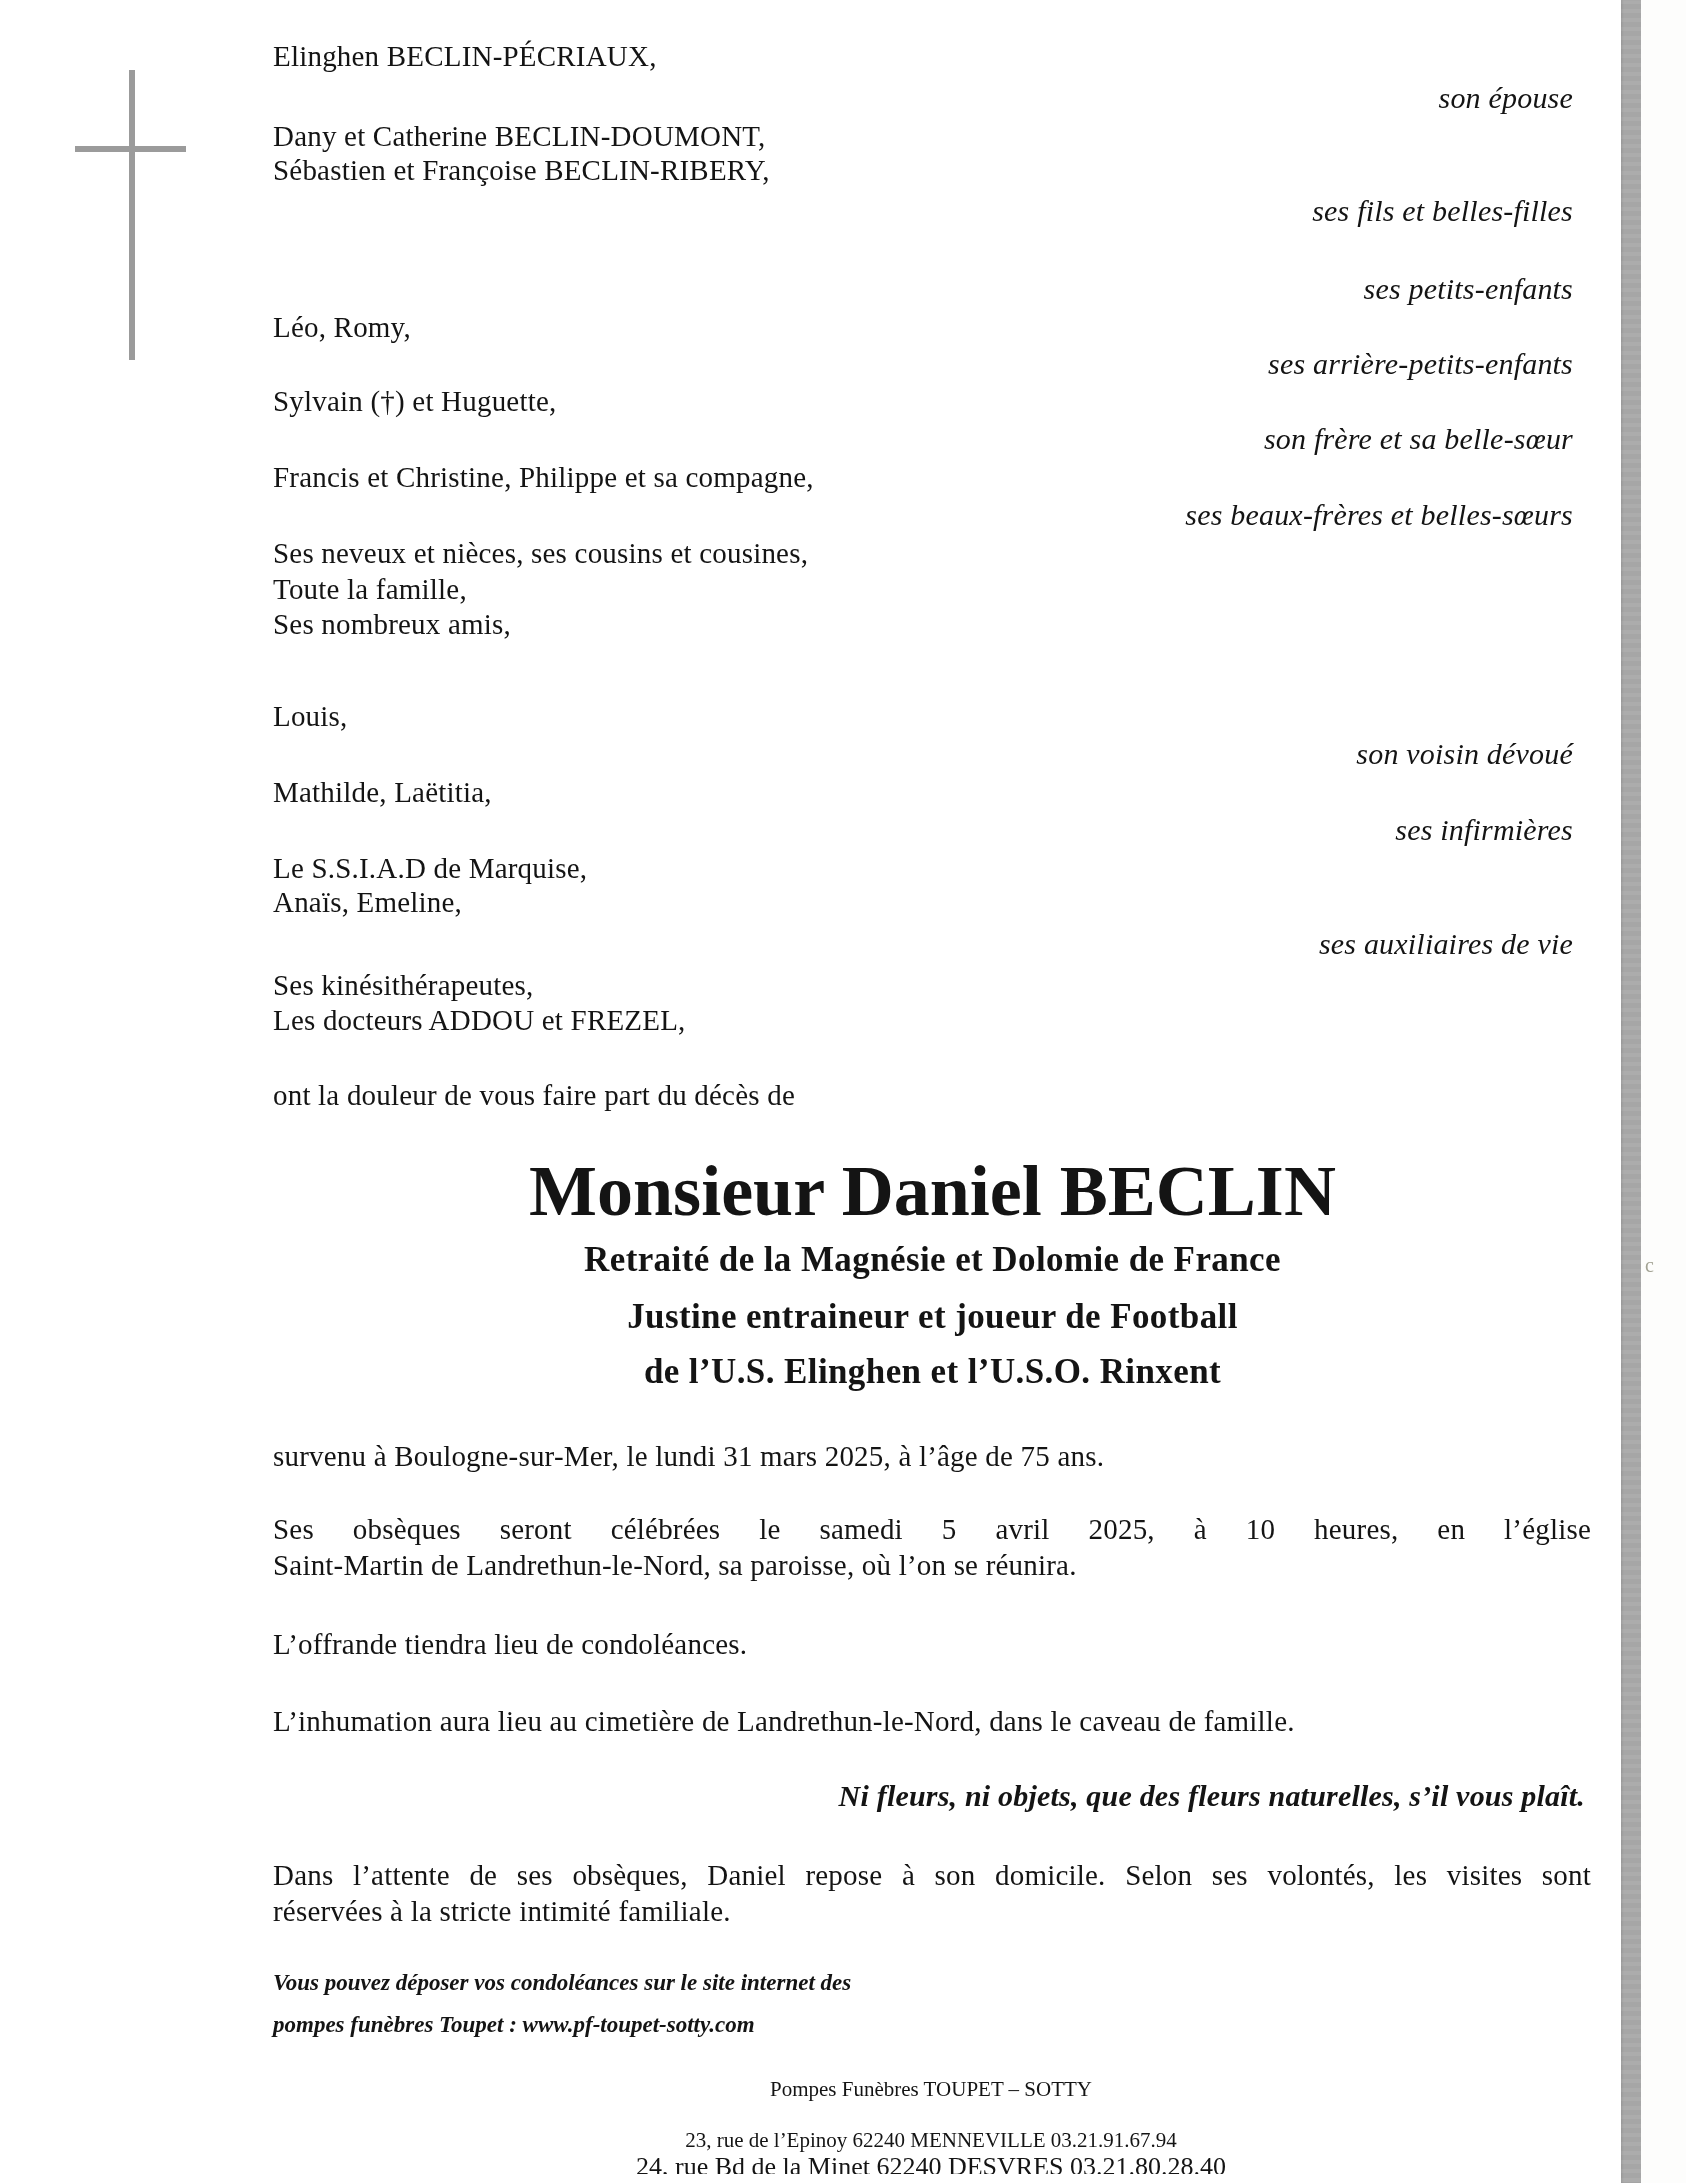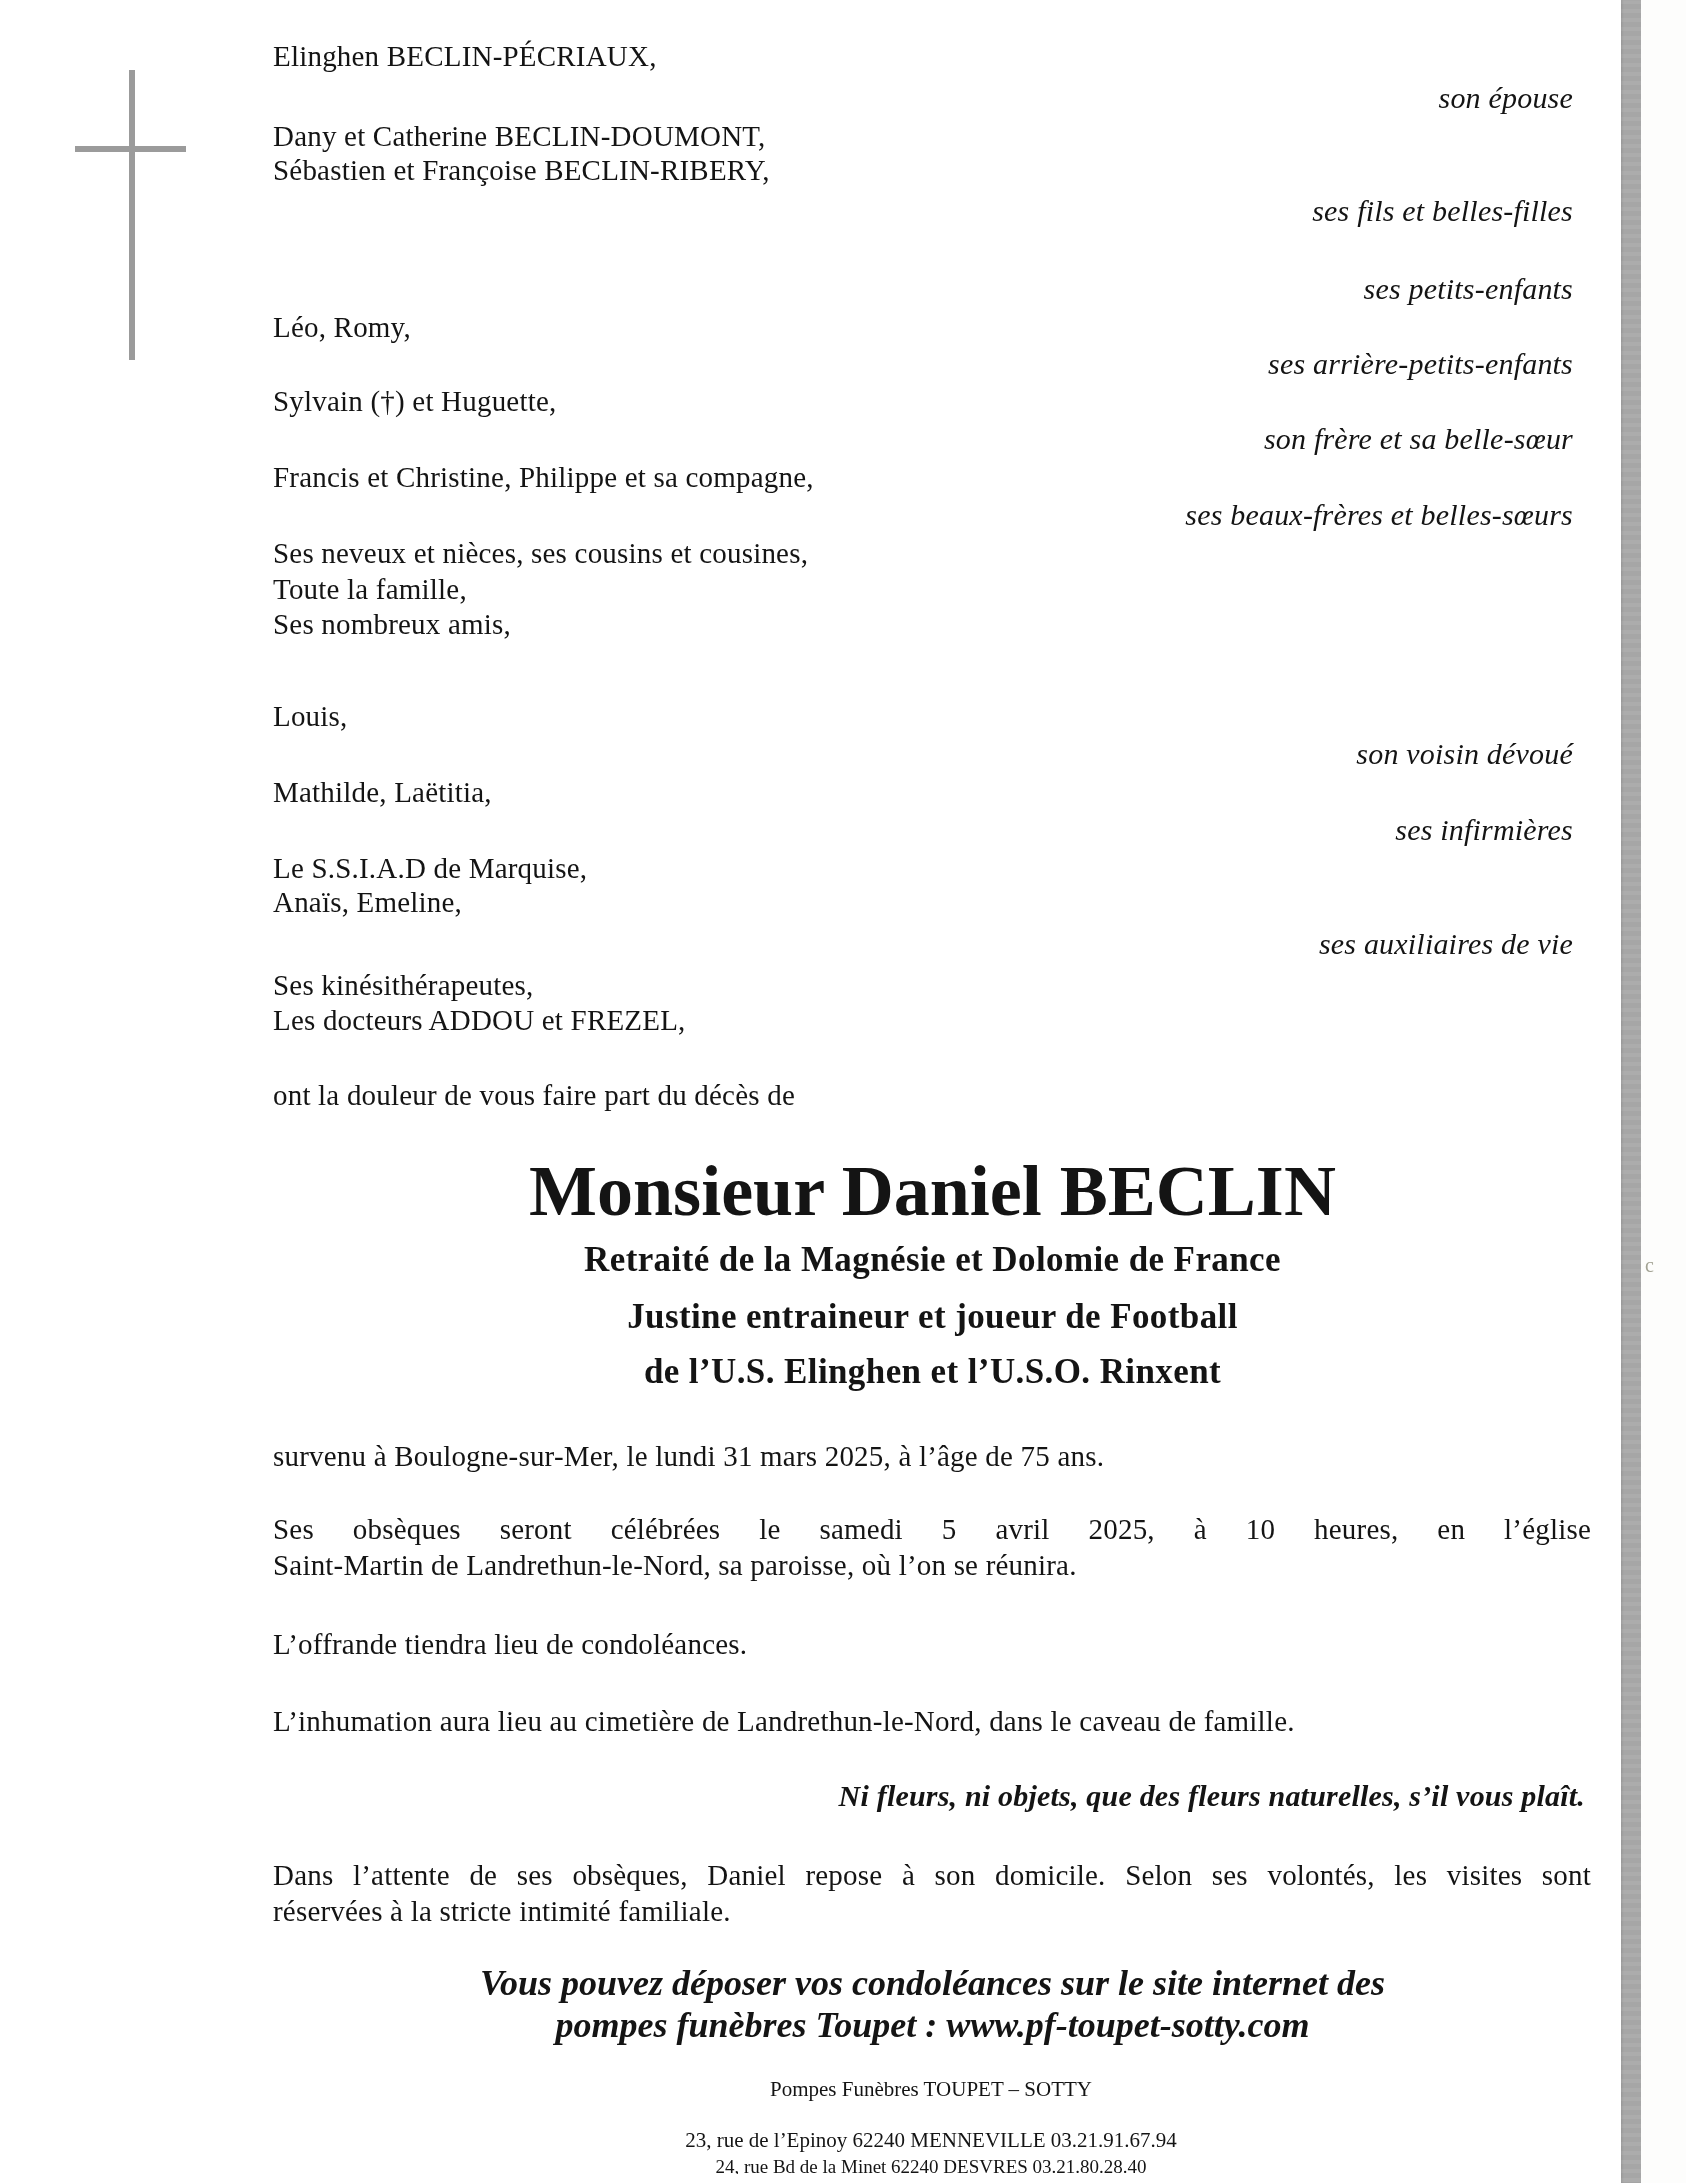--- a/index.html
+++ b/index.html
@@ -27,25 +27,25 @@
   
   .lline { position: absolute; left: 273px; font-size: 29px; line-height: 35px; white-space: nowrap; letter-spacing: 0.2px; }
   .rline { position: absolute; left: 273px; right: 114px; font-size: 30px; line-height: 36px; font-style: italic; text-align: right; white-space: nowrap; letter-spacing: 0.2px; }
 
   .title-name { position: absolute; left: 273px; width: 1319px; top: 1150px; font-size: 72px; line-height: 83px; font-weight: bold; text-align: center; white-space: nowrap; }
   .subtitle { position: absolute; left: 273px; width: 1319px; font-size: 35px; line-height: 52px; font-weight: bold; text-align: center; white-space: nowrap; letter-spacing: 0.4px; }
 
   .para { position: absolute; left: 273px; right: 96px; font-size: 29px; line-height: 36px; letter-spacing: 0.2px; }
   .just { text-align: justify; text-align-last: justify; white-space: normal; }
   .flowers { position: absolute; left: 273px; right: 102px; font-size: 30px; line-height: 36px; font-weight: bold; font-style: italic; text-align: right; white-space: nowrap; letter-spacing: 0.2px; }
-  .condol { position: absolute; left: 273px; width: 1319px; font-size: 36px; line-height: 36px; font-weight: bold; font-style: italic; text-align: center; white-space: nowrap; }
+  .condol { position: absolute; left: 273px; width: 1319px; font-size: 23px; line-height: 36px; font-weight: bold; font-style: italic; white-space: nowrap; }
 
   .foot { position: absolute; left: 273px; width: 1316px; font-size: 21px; line-height: 26px; text-align: center; white-space: nowrap; }
   .foot-clip { position: absolute; left: 273px; width: 1316px; top: 2154px; height: 20px; overflow: hidden; }
-  .foot-clip .inner { display: block; font-size: 19px; line-height: 26px; text-align: center; white-space: nowrap; text-decoration: underline; }
+  .foot-clip .inner { display: block; font-size: 26px; line-height: 26px; text-align: center; white-space: nowrap; text-decoration: underline; }
 </style>
 </head>
 <body>
 
 <div class="page">
 
   <div>
     <div class="cross-v"></div>
     <div class="cross-h"></div>
   </div>

